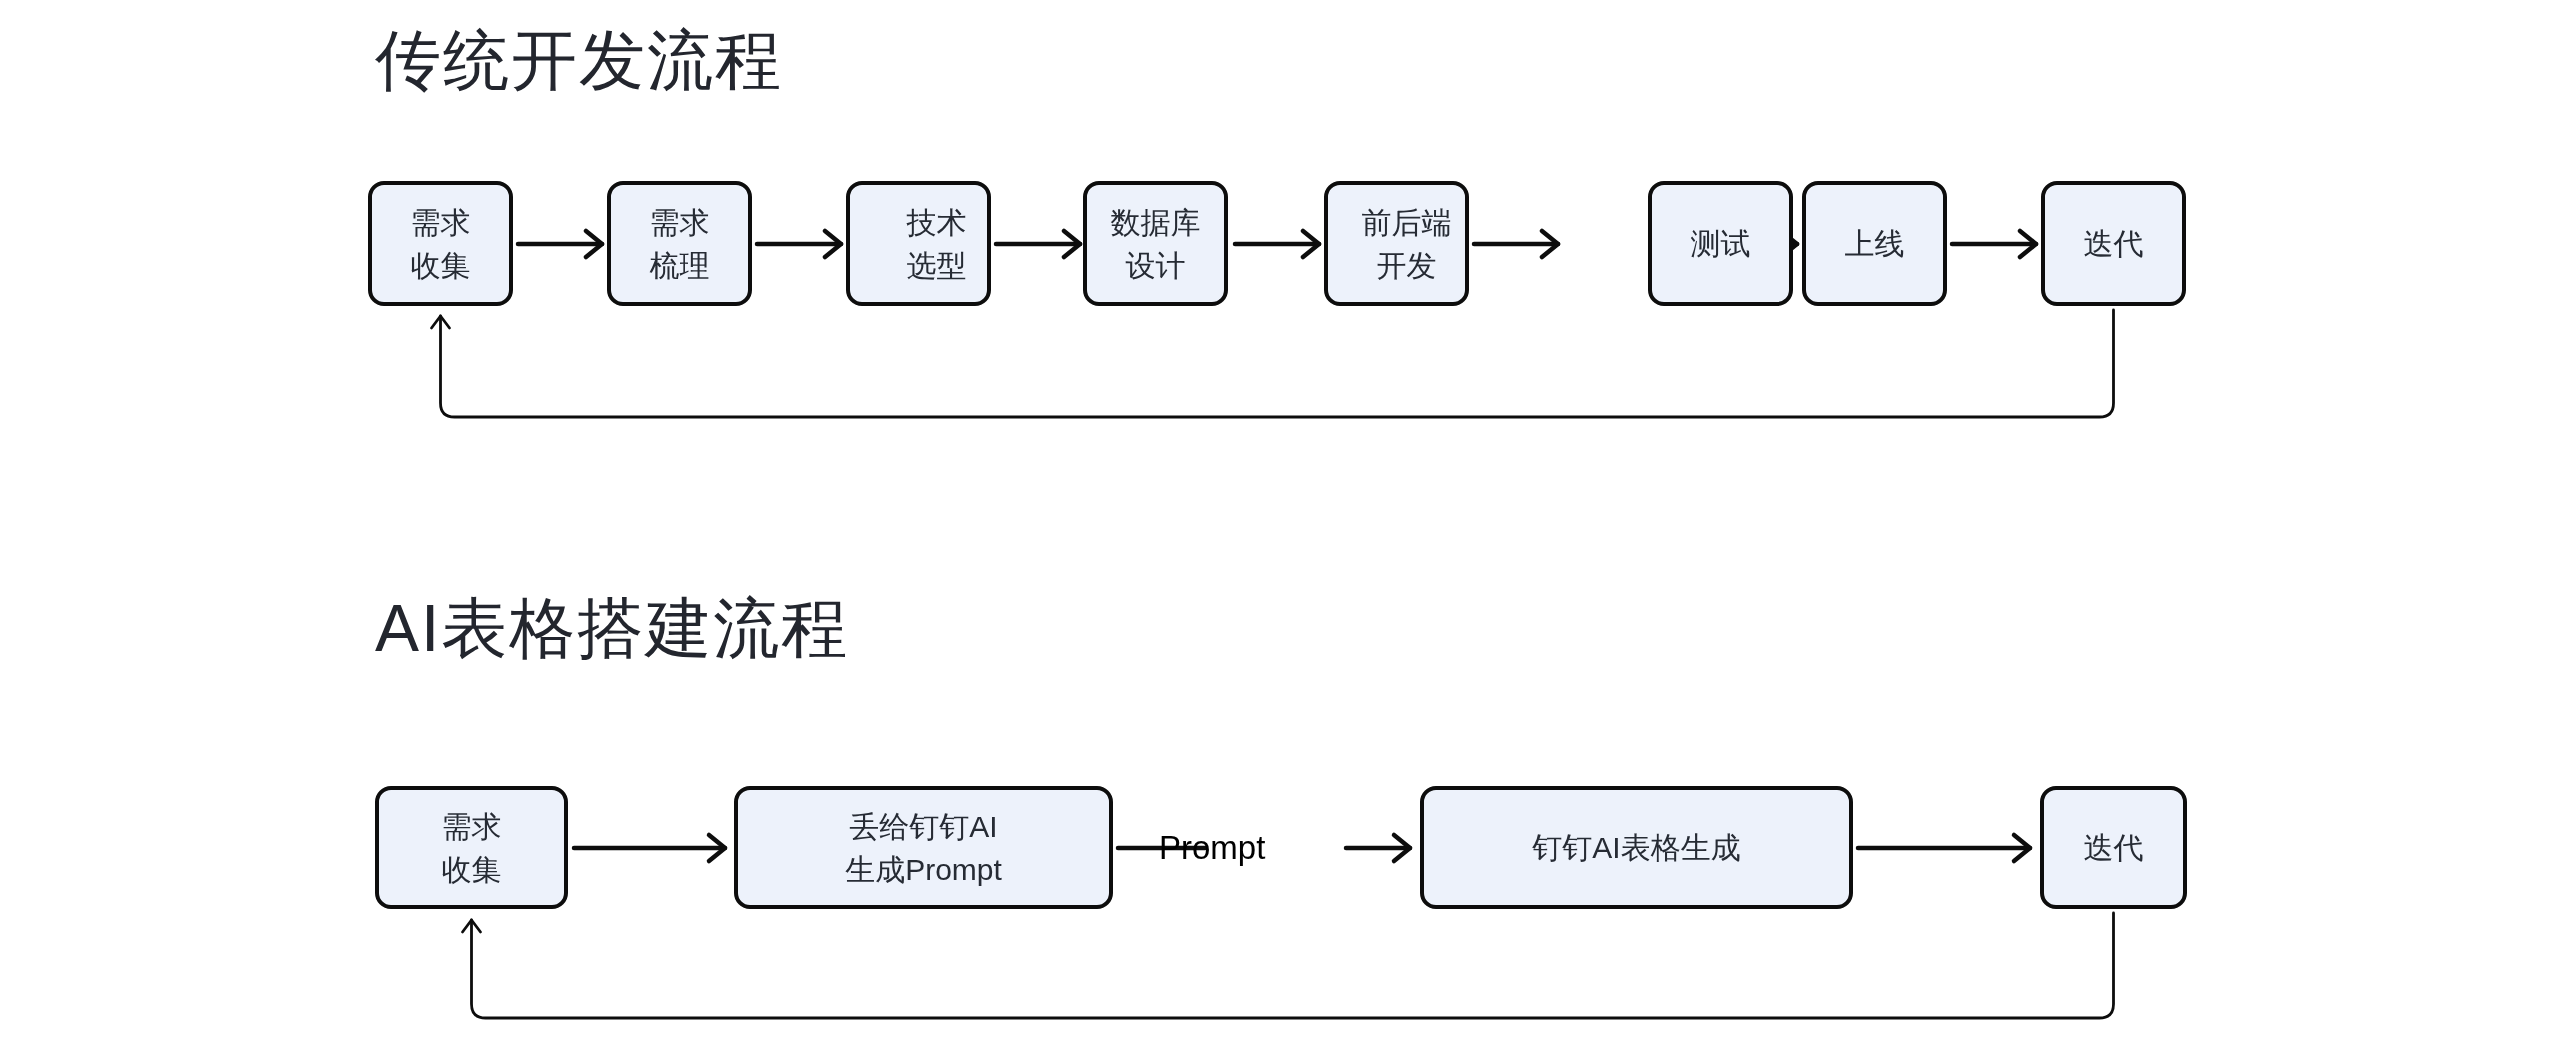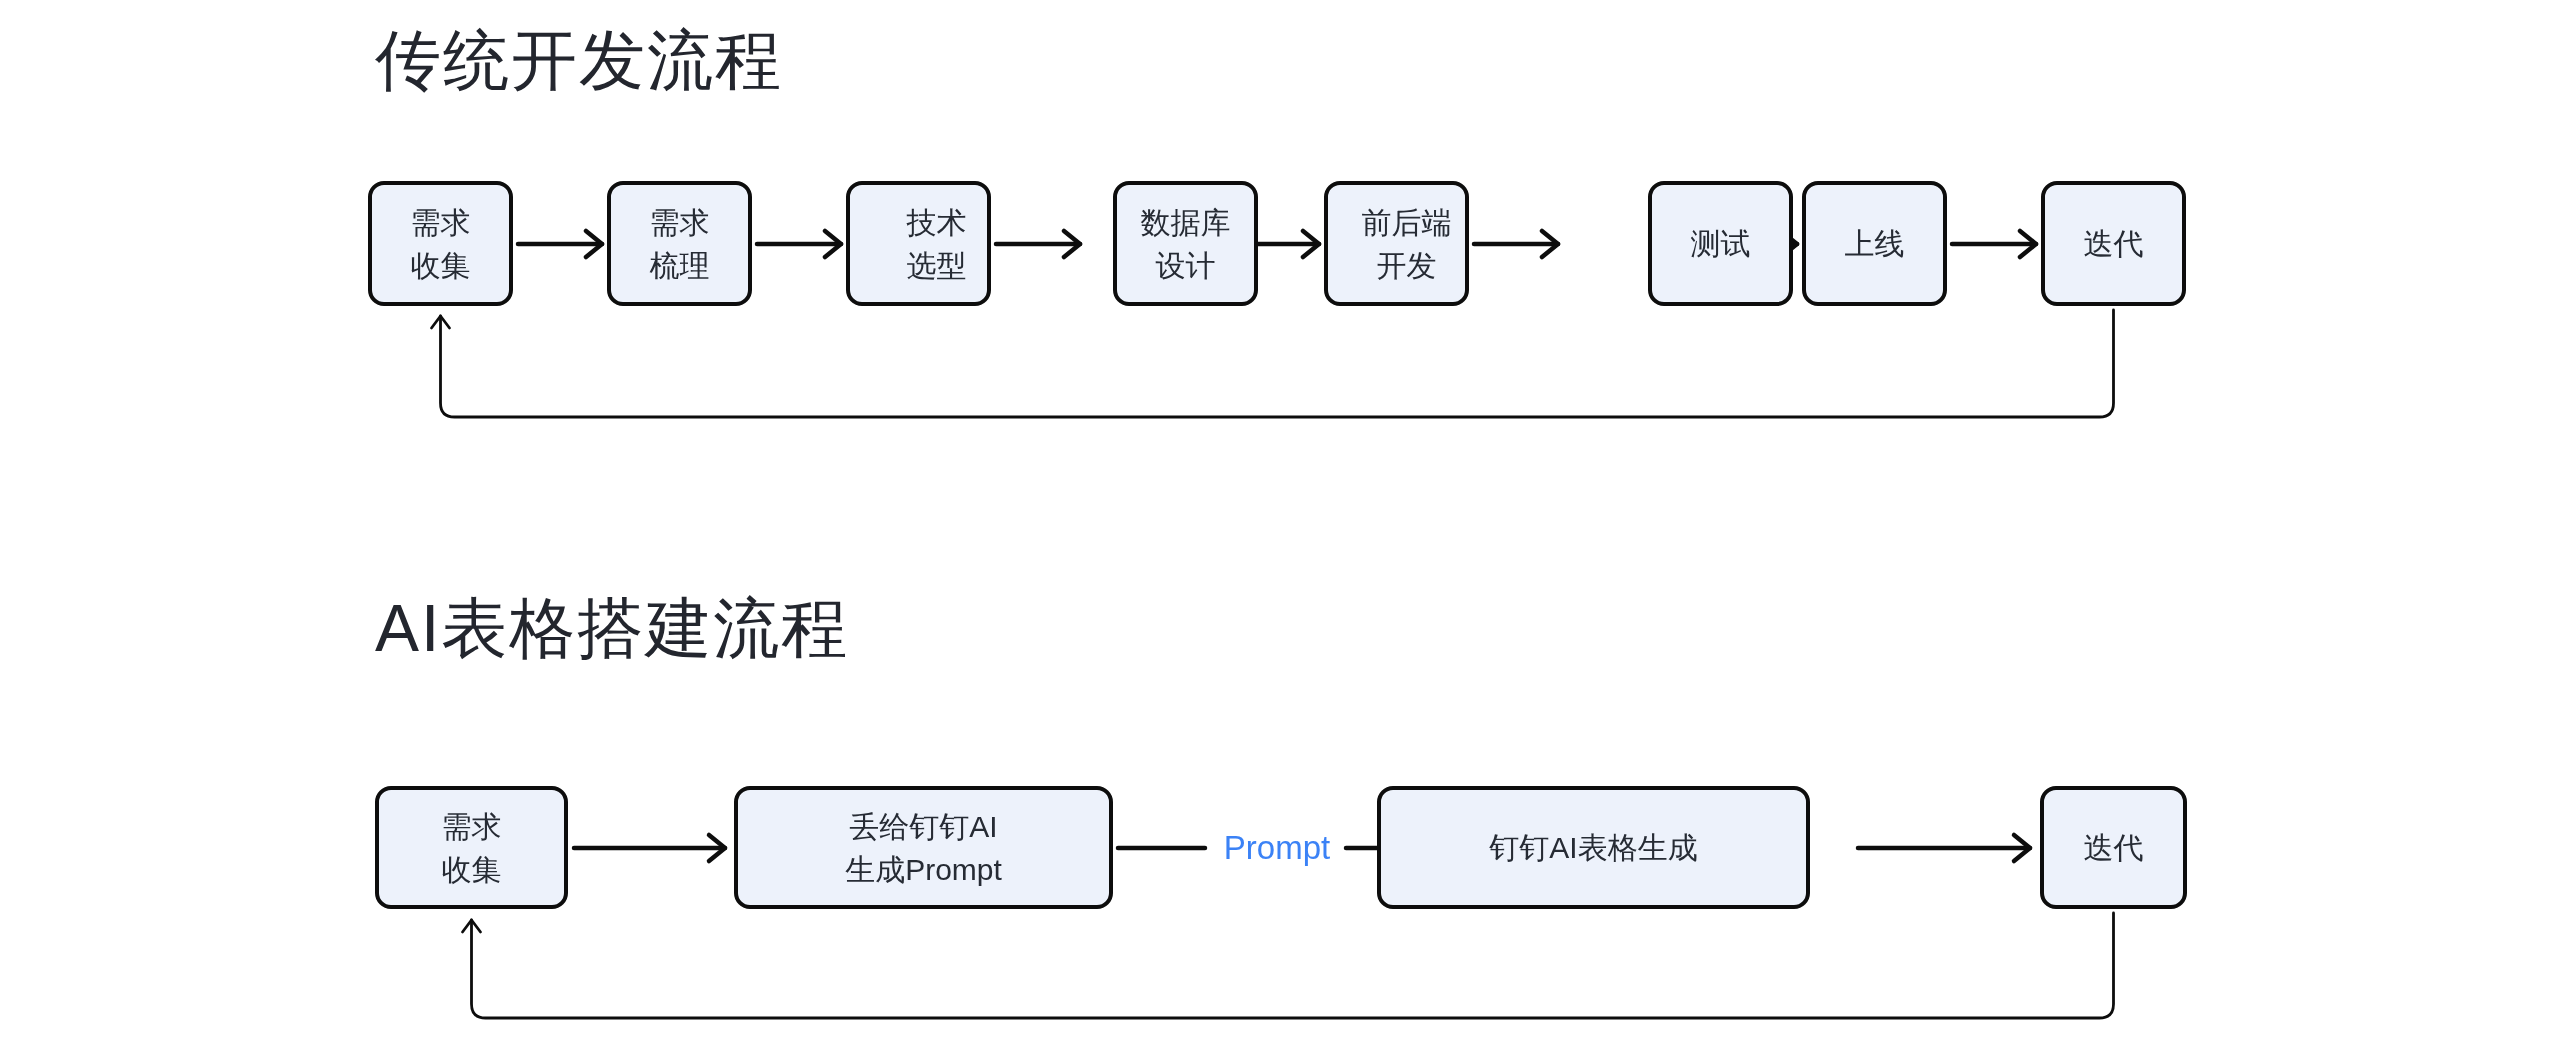--- a/index.html
+++ b/index.html
@@ -46,27 +46,27 @@
     font-size: 30px;
     line-height: 43px;
     font-weight: 400;
     color: #262b34;
     white-space: nowrap;
   }
   .f1-node { top: 181px; width: 145px; height: 125px; }
   .f2-node { top: 786px; height: 123px; }
   .edge-label {
     position: absolute;
-    left: 1207px;
+    left: 1159px;
     top: 827px;
     width: 140px;
-    text-align: center;
+    text-align: left;
     font-size: 33px;
     line-height: 42px;
-    color: #3b82f6;
+    color: #000000;
     white-space: nowrap;
   }
 </style>
 </head>
 <body>
 
 <div class="canvas">
 
   <svg class="connectors" viewBox="0 0 2560 1048" xmlns="http://www.w3.org/2000/svg">
     <defs>
@@ -107,21 +107,21 @@
     <span>收集</span>
   </div>
   <div class="node f1-node" style="left:607px;">
     <span>需求</span>
     <span>梳理</span>
   </div>
   <div class="node f1-node" style="left:846px;padding-left:36px;">
     <span>技术</span>
     <span>选型</span>
   </div>
-  <div class="node f1-node" style="left:1113px;">
+  <div class="node f1-node" style="left:1083px;">
     <span>数据库</span>
     <span>设计</span>
   </div>
   <div class="node f1-node" style="left:1324px;padding-left:20px;">
     <span>前后端</span>
     <span>开发</span>
   </div>
   <div class="node f1-node" style="left:1616px;margin-left:32px;">
     <span>测试</span>
   </div>
@@ -135,21 +135,21 @@
   <h1 class="flow-title" style="left:375px; top:584px;">AI表格搭建流程</h1>
 
   <div class="node f2-node" style="left:375px;  width:193px;">
     <span>需求</span>
     <span>收集</span>
   </div>
   <div class="node f2-node" style="left:734px;  width:379px;">
     <span>丢给钉钉AI</span>
     <span>生成Prompt</span>
   </div>
-  <div class="node f2-node" style="left:1377px; width:433px;">
+  <div class="node f2-node" style="left:1420px; width:433px;">
     <span>钉钉AI表格生成</span>
   </div>
   <div class="node f2-node" style="left:2040px; width:147px;">
     <span>迭代</span>
   </div>
 
   <span class="edge-label">Prompt</span>
 
 </div>
 

